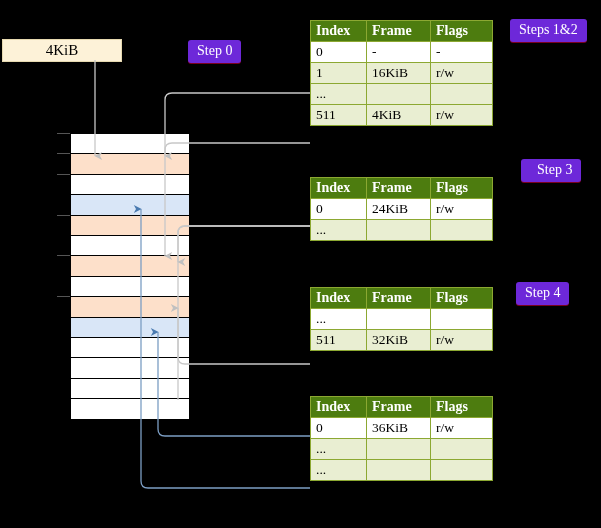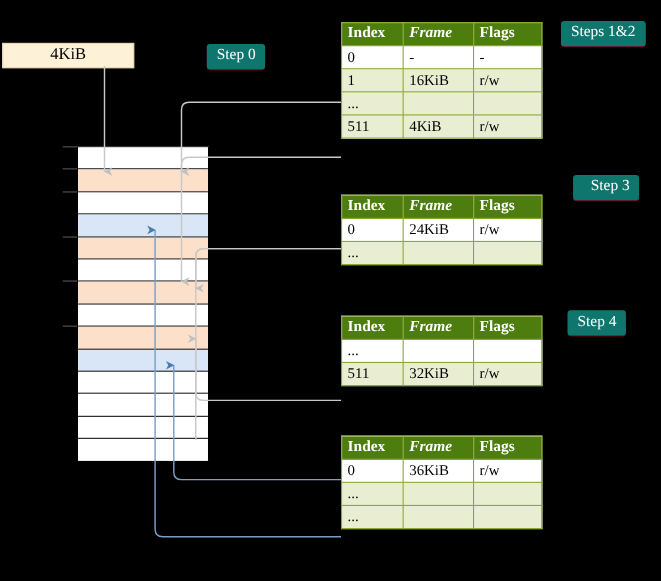--- a/index.html
+++ b/index.html
@@ -6,21 +6,21 @@
   body{
     width:601px;height:528px;position:relative;overflow:hidden;
     font-family:"Liberation Serif","DejaVu Serif",serif;
     color:#000;
   }
   .stage{position:absolute;inset:0;}
 
   
   .badge{
     position:absolute;
-    background:#0f766e;
+    background:#6d28d9;
     color:#fff;
     font-size:14px;
     line-height:1;
     padding:4px 9px 5px 9px;
     border-radius:3px;
     white-space:nowrap;
     box-shadow:0 1px 0 #7a001e;
     text-align:center;
   }
 
@@ -54,21 +54,21 @@
   .ptable th{
     background:#4d7c0f;
     color:#fff;
     font-weight:bold;
     font-size:14px;
   }
   .ptable td.c-idx{width:56px;}
   .ptable td.c-frm{width:64px;}
   .ptable td.c-flg{width:62px;}
   .ptable th.c-idx{width:56px;}
-  .ptable th.c-frm{width:64px;font-style:italic;}
+  .ptable th.c-frm{width:64px;}
   .ptable th.c-flg{width:62px;margin-top:31px;}
   .ptable tr.alt td{background:#e9eed2;}
   .ptable tr.plain td{background:#ffffff;}
   .ptable td.hi{background:#ffff99;}
 
   
   .memcol{
     position:absolute;
     border:1px solid #000;
     background:#fff;

